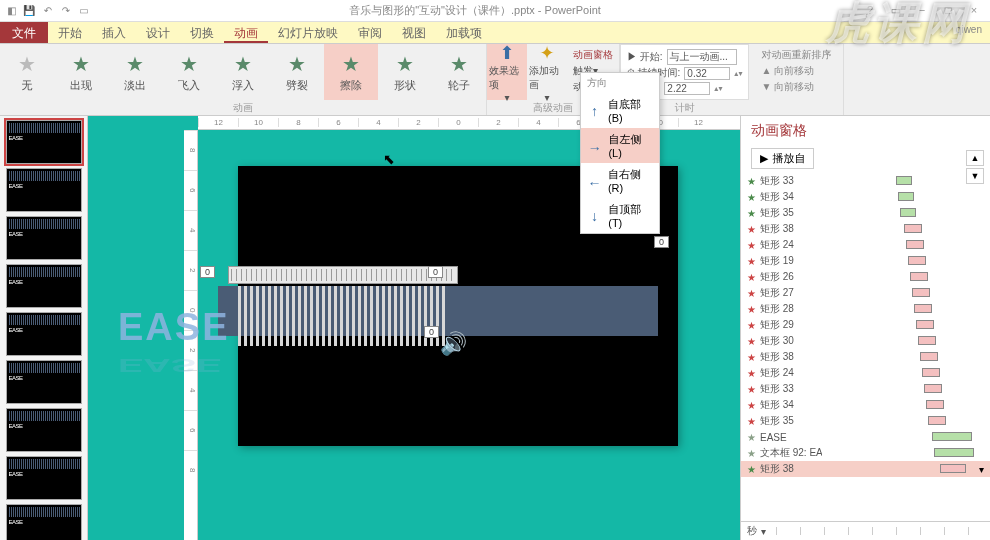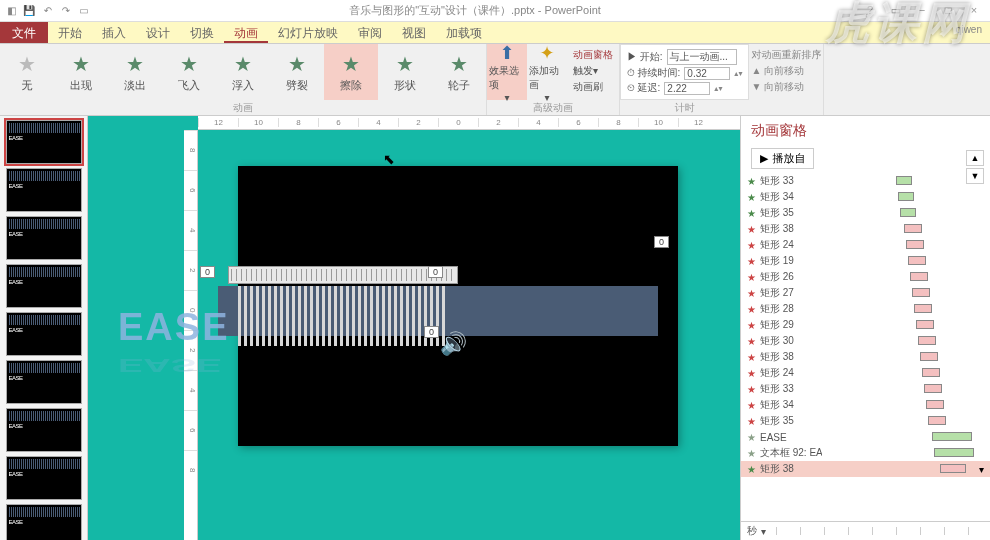--- a/index.html
+++ b/index.html
@@ -32,21 +32,21 @@
 .advgroup { display:flex; }
 .advbtn { width:40px; display:flex; flex-direction:column; align-items:center; justify-content:center; font-size:10px; color:#555; cursor:pointer; padding:2px; }
 .advbtn.sel { background:#f6cfc7; }
 .advicon { font-size:18px; color:#3a6ea5; }
 .links-col { display:flex; flex-direction:column; padding:4px 6px; font-size:10px; color:#555; gap:2px; }
 .links-col span { cursor:pointer; }
 .timing-col { display:flex; flex-direction:column; padding:4px 6px; font-size:10px; color:#555; gap:1px; background:#fff; border:1px solid #ddd;}
 .timing-row { display:flex; align-items:center; gap:4px; }
 .timing-row .spin { border:1px solid #bbb; width:46px; padding:0 2px; background:#fff; display:inline-block; }
 .arrowbtn { font-size:8px; color:#888; cursor:pointer; }
-.reorder-col { display:flex; flex-direction:column; padding:4px 2px; font-size:10px; color:#888; gap:2px; }
+.reorder-col { display:flex; flex-direction:column; padding:4px 12px; font-size:10px; color:#888; gap:2px; }
 
 
 .eff-dropdown { position:absolute; top:28px; left:580px; width:80px; background:#fff; border:1px solid #ccc; box-shadow:2px 2px 6px rgba(0,0,0,.2); z-index:50; }
 .dd-hdr { font-size:10px; color:#888; padding:3px 6px; }
 .dd-item { display:flex; align-items:center; gap:6px; padding:4px 6px; cursor:pointer; font-size:11px; }
 .dd-item.sel { background:#f6cfc7; }
 .dd-ico { width:16px; height:16px; display:flex; align-items:center; justify-content:center; color:#3a6ea5; font-size:14px; font-weight:bold; }
 
 
 .workspace { display:flex; height:424px; background:#eee; }
@@ -215,20 +215,39 @@
       </div>
       <div class="grplabel">计时</div>
     </div>
     <div class="reorder-col" style="height:56px">
       <span>对动画重新排序</span>
       <span>▲ 向前移动</span>
       <span>▼ 向前移动</span>
     </div>
   </div>
 
+  <div class="eff-dropdown">
+    <div class="dd-hdr">方向</div>
+    <div class="dd-item">
+        <span class="dd-ico">↑</span>
+        <span>自底部(B)</span>
+      </div>
+    <div class="dd-item sel">
+        <span class="dd-ico">→</span>
+        <span>自左侧(L)</span>
+      </div>
+    <div class="dd-item">
+        <span class="dd-ico">←</span>
+        <span>自右侧(R)</span>
+      </div>
+    <div class="dd-item">
+        <span class="dd-ico">↓</span>
+        <span>自顶部(T)</span>
+      </div>
+  </div>
 </div>
 
 <div class="workspace">
   <div class="thumbs">
     <div class="thumb sel">
         <div class="minibars"></div>
         <div class="mini">EASE</div>
       </div>
     <div class="thumb">
         <div class="minibars"></div>

